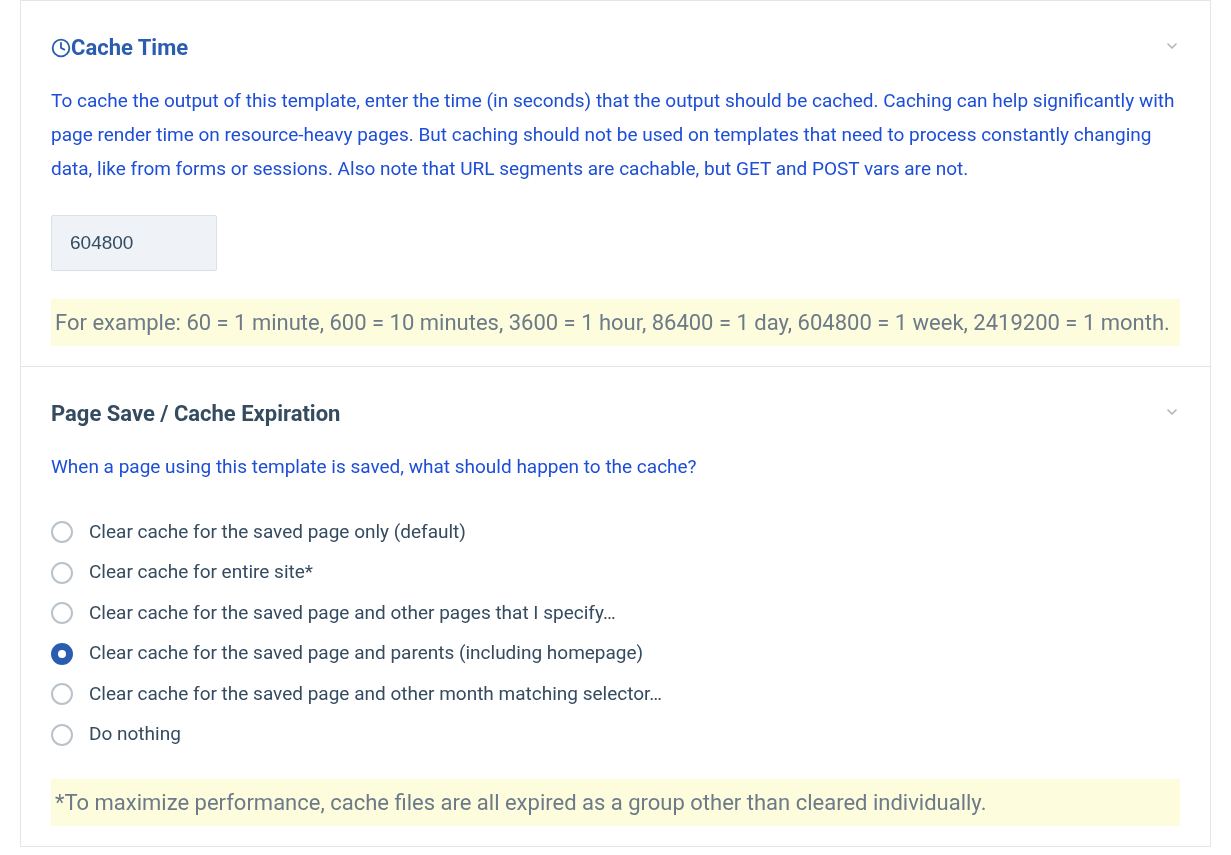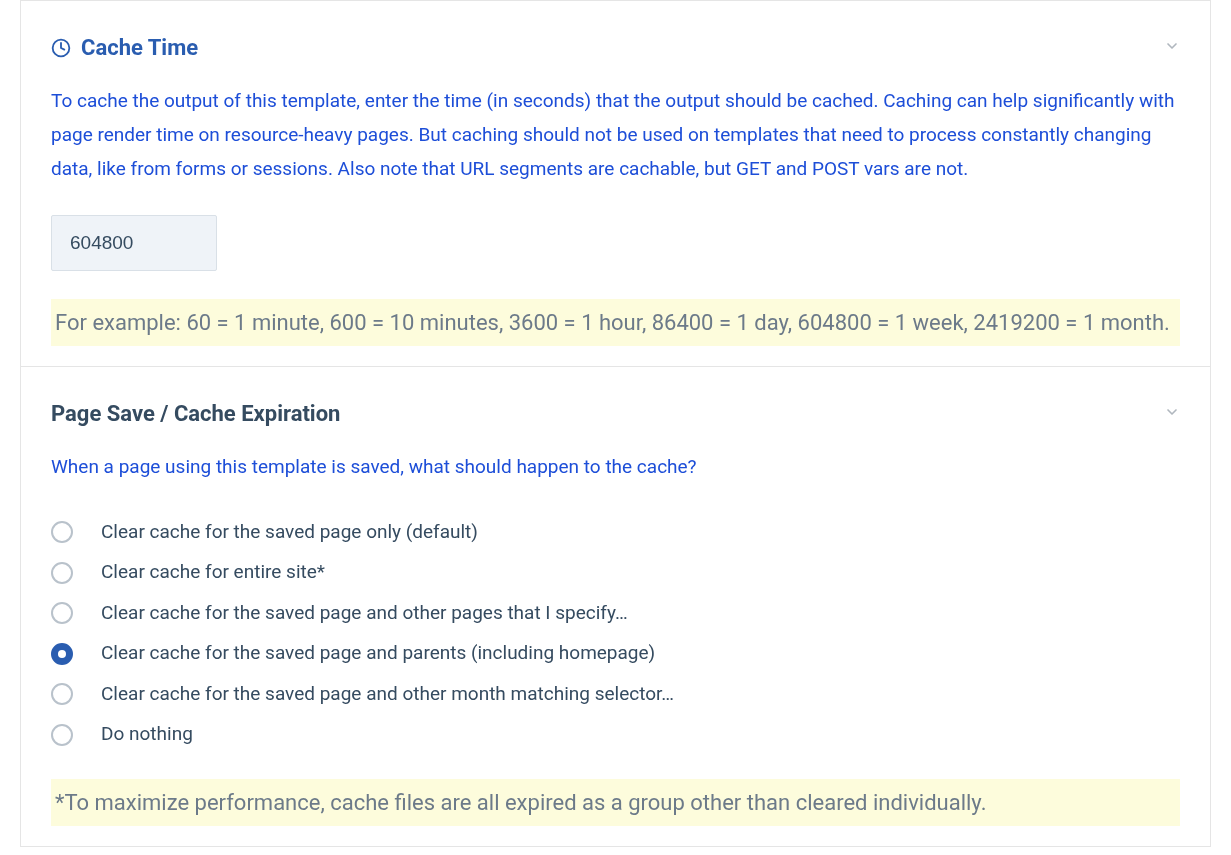--- a/index.html
+++ b/index.html
@@ -31,21 +31,20 @@
       display: flex;
       align-items: center;
       justify-content: space-between;
       margin-bottom: 20px;
     }
     .section-title {
       font-size: 22px;
       font-weight: 700;
       display: flex;
       align-items: center;
-      gap: 10px;
     }
     .section-title.link-title {
       color: #2a5db0;
     }
     .section-title.plain-title {
       color: #354b60;
     }
     .clock-icon {
       width: 20px;
       height: 20px;
@@ -81,21 +80,21 @@
       padding: 6px 4px;
       line-height: 1.6;
       display: block;
     }
     .radio-group {
       margin-bottom: 24px;
     }
     .radio-row {
       display: flex;
       align-items: center;
-      gap: 28px;
+      gap: 16px;
       padding: 6px 0;
       cursor: pointer;
     }
     .radio-circle {
       width: 22px;
       height: 22px;
       border: 2px solid #b9c2cb;
       border-radius: 50%;
       flex-shrink: 0;
       display: flex;

